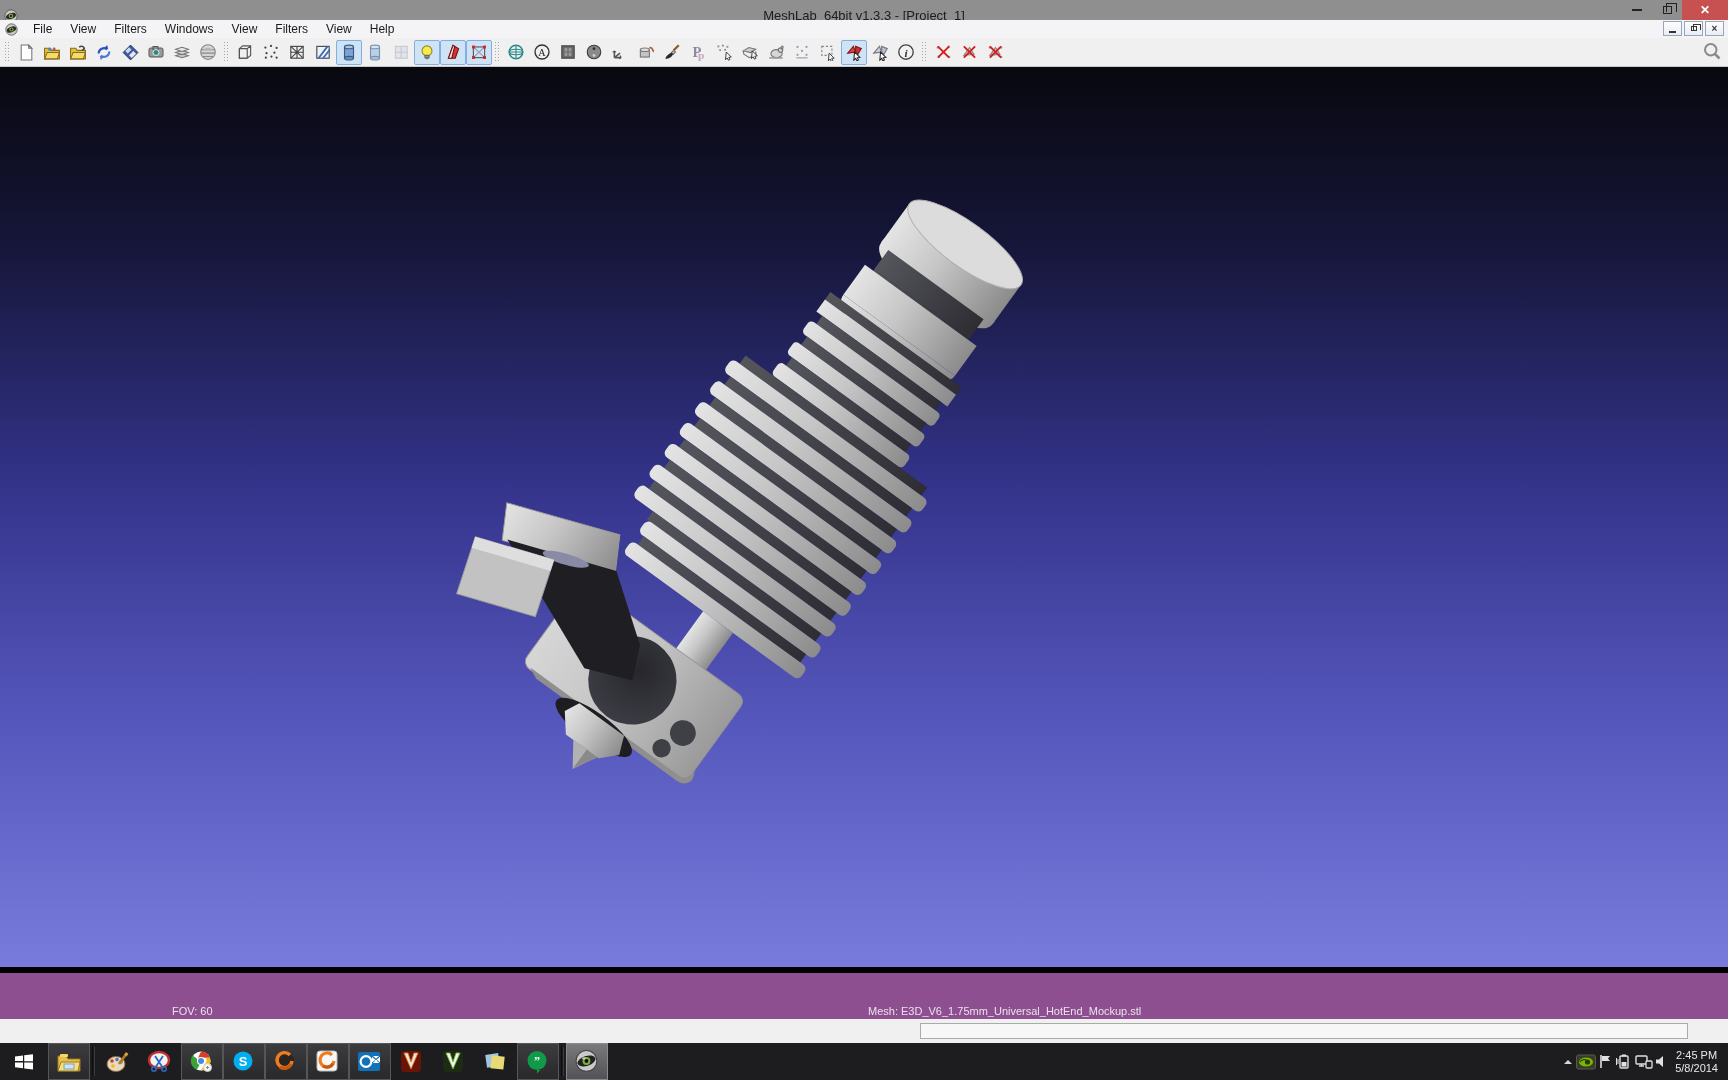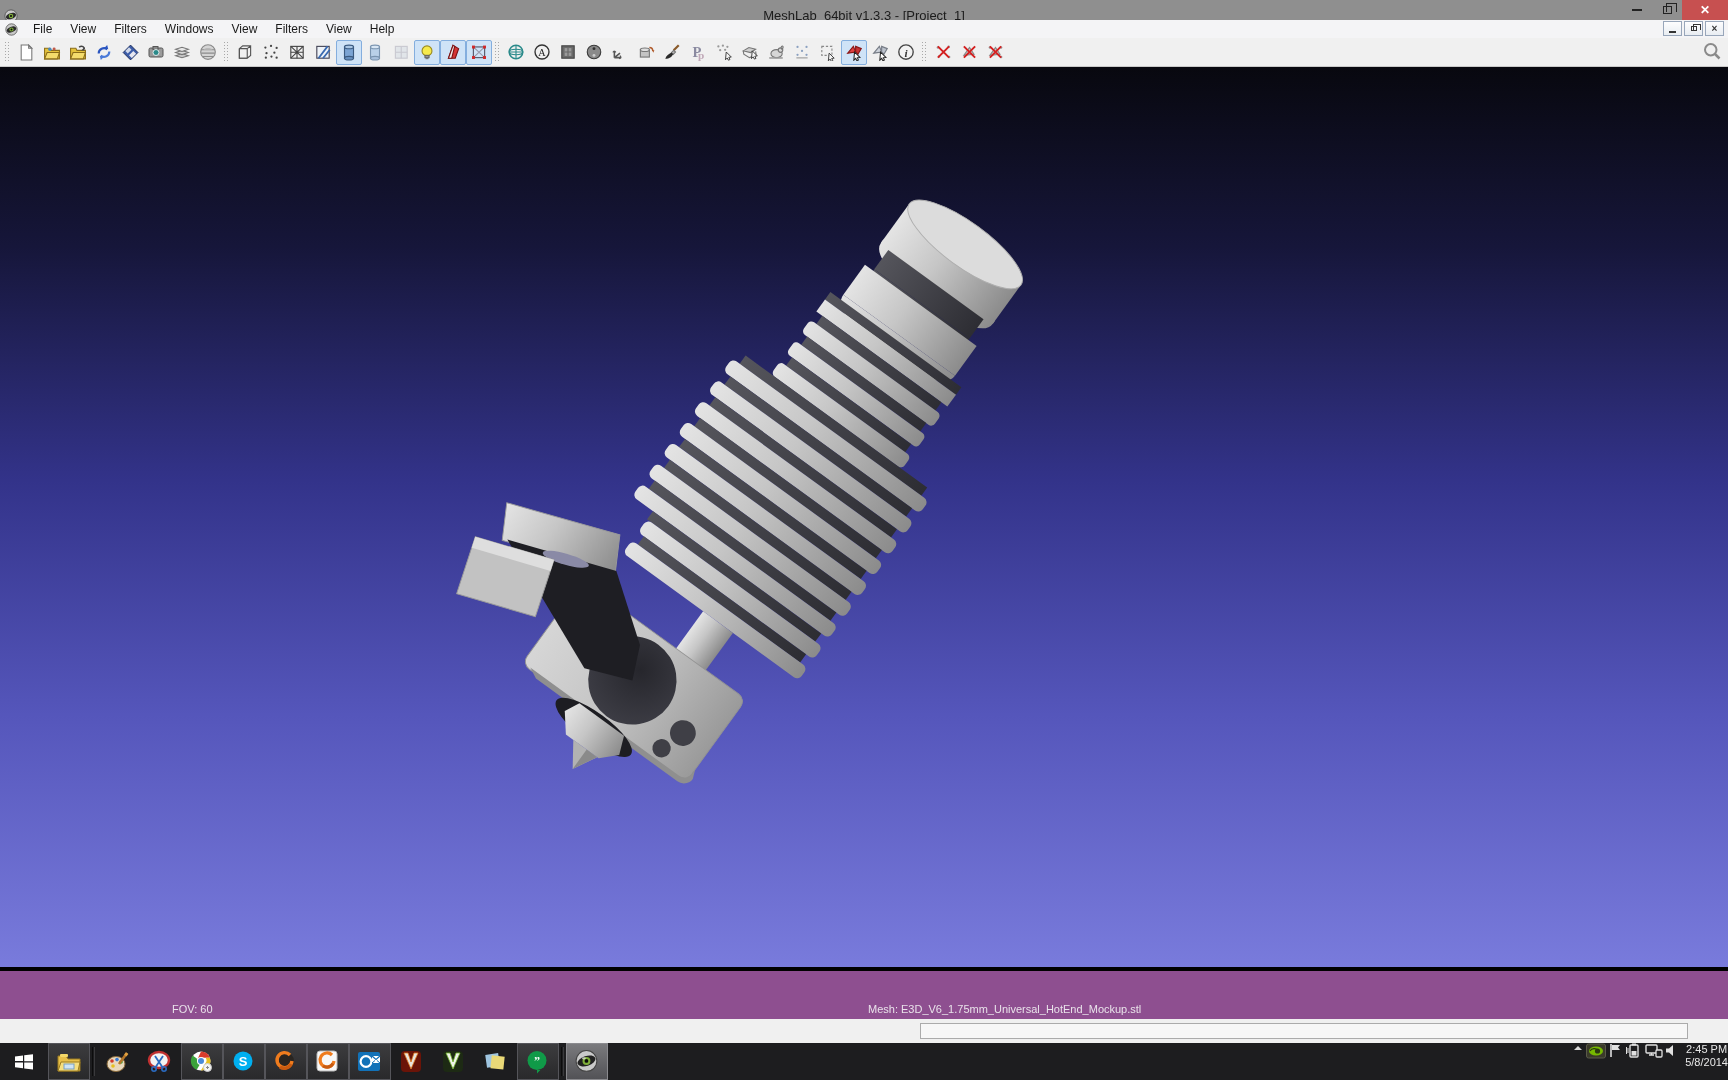--- a/index.html
+++ b/index.html
@@ -39,36 +39,36 @@
   .tb.pressed { background:#cfe3f7; border-color:#84aede; }
   .tb svg { display:block; }
   .toolbar-search { position:absolute; right:6px; top:3px; }
 
   
   .gl { position:absolute; top:67px; left:0; width:1728px; height:900px;
         background:linear-gradient(to bottom,#08080f 0%,#16163a 20%,#33338a 46%,#5556bb 72%,#797bdc 100%); }
   .gl svg { position:absolute; inset:0; }
 
   
-  .hudbar { position:absolute; top:967px; left:0; width:1728px; height:52px; background:#8e4f90; border-top:4px solid #000000; overflow:hidden; color:#e9e2ea; font-size:11px; white-space:pre; }
+  .hudbar { position:absolute; top:967px; left:0; width:1728px; height:52px; background:#8e4f90; border-top:6px solid #000000; overflow:hidden; color:#e9e2ea; font-size:11px; white-space:pre; }
   .hud-left { position:absolute; left:172px; top:6px; line-height:13px; }
   .hud-right { position:absolute; left:868px; top:6px; line-height:13px; }
 
   
   .statusstrip { position:absolute; top:1019px; left:0; width:1728px; height:24px; background:#f0f0f0; }
   .progress-inset { position:absolute; left:920px; right:40px; top:4px; height:16px; background:#f7f7f7; border:1px solid #ababab; }
 
   
   .taskbar { position:absolute; top:1043px; left:0; width:1728px; height:37px; background:#1d1d1f; display:flex; align-items:stretch; }
   .tk-btn { width:42px; display:flex; align-items:center; justify-content:center; border:1px solid transparent; }
   .tk-btn.start { width:48px; }
   .tk-btn.running { background:linear-gradient(#3c3c3e,#29292b); border-color:#55555a; }
   .tk-btn.current { background:linear-gradient(#7a7a7d,#525256); border-color:#8a8a8e; }
   .tk-sep { width:3px; margin:4px 2px; border-left:1px solid #0c0c0c; border-right:1px solid #3a3a3c; }
-  .tray { position:absolute; right:0; top:0; height:37px; display:flex; align-items:flex-start; gap:2px; }
+  .tray { position:absolute; right:0; top:0; height:37px; display:flex; align-items:center; gap:2px; padding-right:10px; }
   .tray-ico { display:flex; align-items:center; justify-content:center; }
   .tray-clock { color:#e8e8e8; font-size:11px; text-align:center; line-height:13px; padding-left:4px; }
 </style>
 </head>
 <body>
 
 <div class="app">
 
   <div class="titlebar">
     <svg class="appico" viewBox="0 0 16 16">

